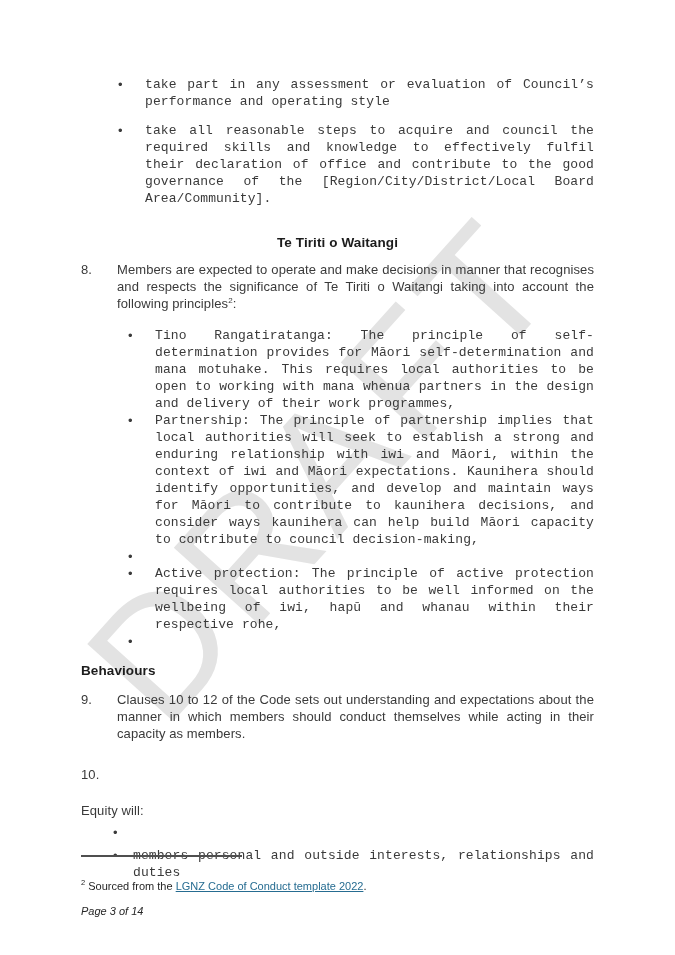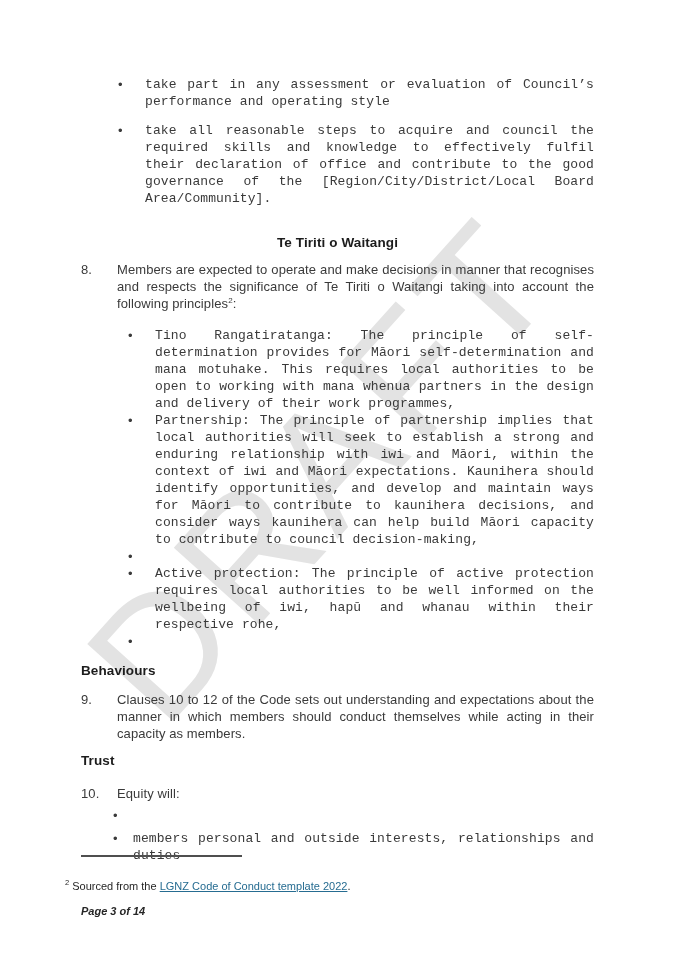--- a/index.html
+++ b/index.html
@@ -42,21 +42,21 @@
   }
   .h-tetiriti  { margin-top: 27px; text-align: center; }
   .h-behaviours{ margin-top: 12px; }
   .h-trust     { margin-top: 10px; }
 
   .num-row { display: flex; }
   .num-row .num { flex: 0 0 36px; }
   .num-row .ntext { flex: 1; text-align: justify; }
   .p8  { margin-top: 10px; }
   .p9  { margin-top: 12px; }
-  .p10 { margin-top: 16px; }
+  .p10 { margin-top: 24px; flex-direction: column; }
 
   .bullet-row { display: flex; }
   .bullet-row .btext { flex: 1; text-align: justify; font-family: Liberation Mono, monospace; }
 
   .intro-list .bullet-row .marker { flex: 0 0 27px; margin-left: 37px; }
   .intro-list .bullet-row + .bullet-row { margin-top: 12px; }
 
   .principles-list { margin-top: 15px; }
   .principles-list .bullet-row .marker { flex: 0 0 27px; margin-left: 47px; }
 
@@ -72,21 +72,21 @@
   .footnote-sep {
     position: absolute;
     left: 81px;
     top: 855px;
     width: 161px;
     border-top: 2px solid #4f4f4f;
     z-index: 1;
   }
   .footnote {
     position: absolute;
-    left: 65px;
+    left: 81px;
     top: 879px;
     font-size: 11px;
     line-height: 14px;
     color: #262626;
     z-index: 1;
     letter-spacing: 0;
   }
   .footnote sup { font-size: 7.5px; line-height: 0; vertical-align: super; }
   .footnote a {
     color: #266c91;
@@ -95,21 +95,20 @@
   }
   .page-number {
     position: absolute;
     left: 81px;
     top: 903px;
     font-size: 11px;
     font-style: italic;
     color: #262626;
     z-index: 1;
     letter-spacing: 0;
-    font-weight: bold;
   }
 </style>
 </head>
 <body>
 
 <div class="page">
 
   <div class="watermark">DRAFT</div>
 
   <div class="content">
@@ -153,21 +152,20 @@
       </div>
     </div>
 
     <div class="heading h-behaviours">Behaviours</div>
 
     <div class="num-row p9">
       <span class="num">9.</span>
       <div class="ntext">Clauses 10 to 12 of the Code sets out understanding and expectations about the manner in which members should conduct themselves while acting in their capacity as members.</div>
     </div>
 
-    <div class="heading h-trust">Trust</div>
 
     <div class="num-row p10">
       <span class="num">10.</span>
       <div class="ntext">Equity will:</div>
     </div>
 
     <div class="trust-list">
       <div class="bullet-row trust-b1">
         <span class="marker">•</span>
       </div>

